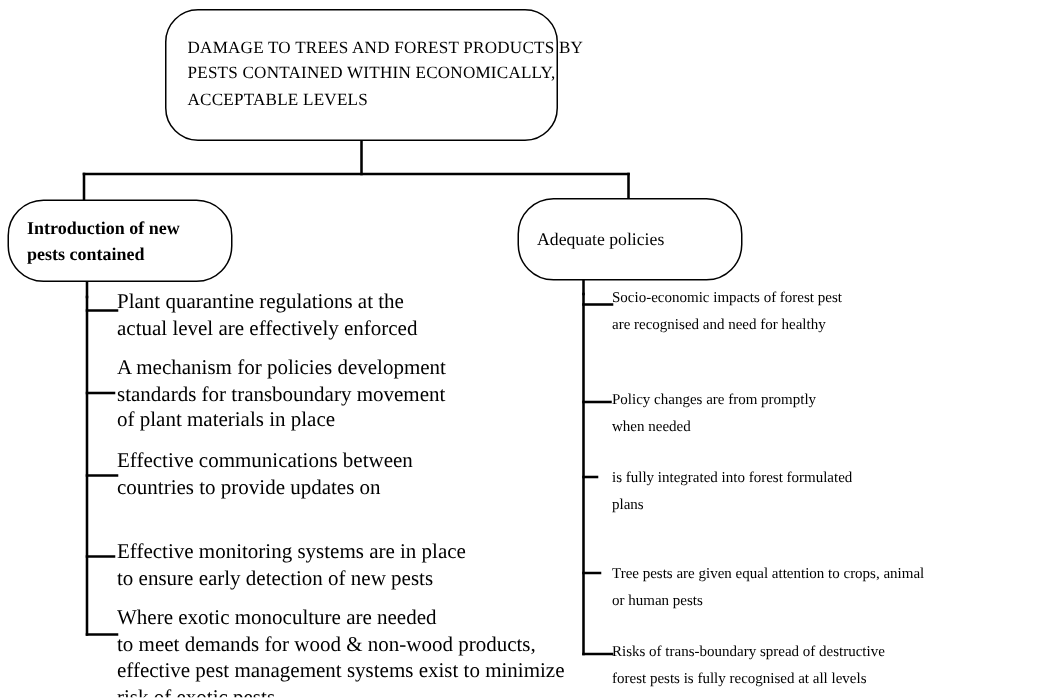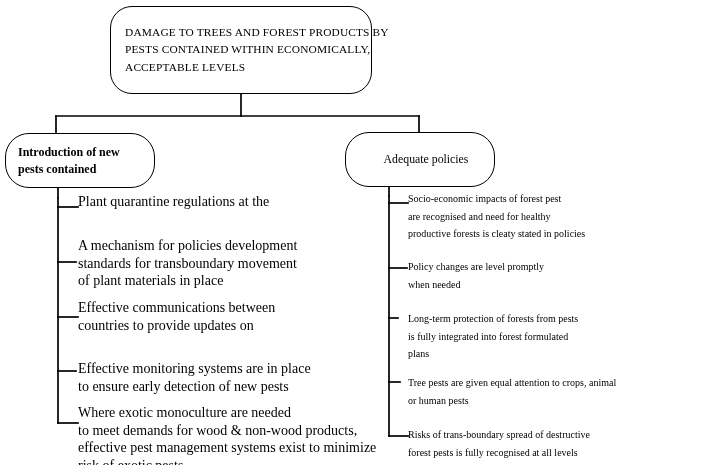--- a/index.html
+++ b/index.html
@@ -57,21 +57,21 @@
     line-height: 17.5px;
     letter-spacing: 0.15px;
   }
 
   .outcome-node {
     height: 55px;
     padding: 4px 0 4px 12px;
     border-radius: 24px;
   }
   #outcome-left  { left: 5px;   top: 133px; width: 150px; }
-  #outcome-right { left: 345px; top: 132px; width: 150px; text-align: center; }
+  #outcome-right { left: 345px; top: 132px; width: 150px; }
   .outcome-node .line {
     font-size: 12px;
     line-height: 16.5px;
     font-weight: bold;
   }
   #outcome-right .line { font-weight: normal; font-size: 11.8px; }
 
   
   .branch {
     position: absolute;
@@ -141,20 +141,21 @@
   </div>
 
   <div class="node outcome-node" id="outcome-right">
     <span class="line">Adequate policies</span>
   </div>
 
   <div class="branch" id="branch-left">
 
     <div class="output-item" style="top:0px">
       <span class="line">Plant quarantine regulations at the</span>
+      <span class="line">actual level are effectively enforced</span>
     </div>
 
     <div class="output-item" style="top:44px">
       <span class="line">A mechanism for policies development</span>
       <span class="line">standards for transboundary movement</span>
       <span class="line">of plant materials in place</span>
     </div>
 
     <div class="output-item" style="top:106px">
       <span class="line">Effective communications between</span>
@@ -173,30 +174,28 @@
       <span class="line">risk of exotic pests</span>
     </div>
 
   </div>
 
   <div class="branch" id="branch-right">
 
     <div class="output-item" style="top:0px">
       <span class="line">Socio-economic impacts of forest pest</span>
       <span class="line">are recognised and need for healthy</span>
-      <span class="line">productive forests is cleaty stated in policies</span>
     </div>
 
     <div class="output-item" style="top:68px">
-      <span class="line">Policy changes are level promptly</span>
+      <span class="line">Policy changes are from promptly</span>
       <span class="line">when needed</span>
     </div>
 
     <div class="output-item" style="top:120px">
-      <span class="line">Long-term protection of forests from pests</span>
       <span class="line">is fully integrated into forest formulated</span>
       <span class="line">plans</span>
     </div>
 
     <div class="output-item" style="top:184px">
       <span class="line">Tree pests are given equal attention to crops, animal</span>
       <span class="line">or human pests</span>
     </div>
 
     <div class="output-item" style="top:236px">

